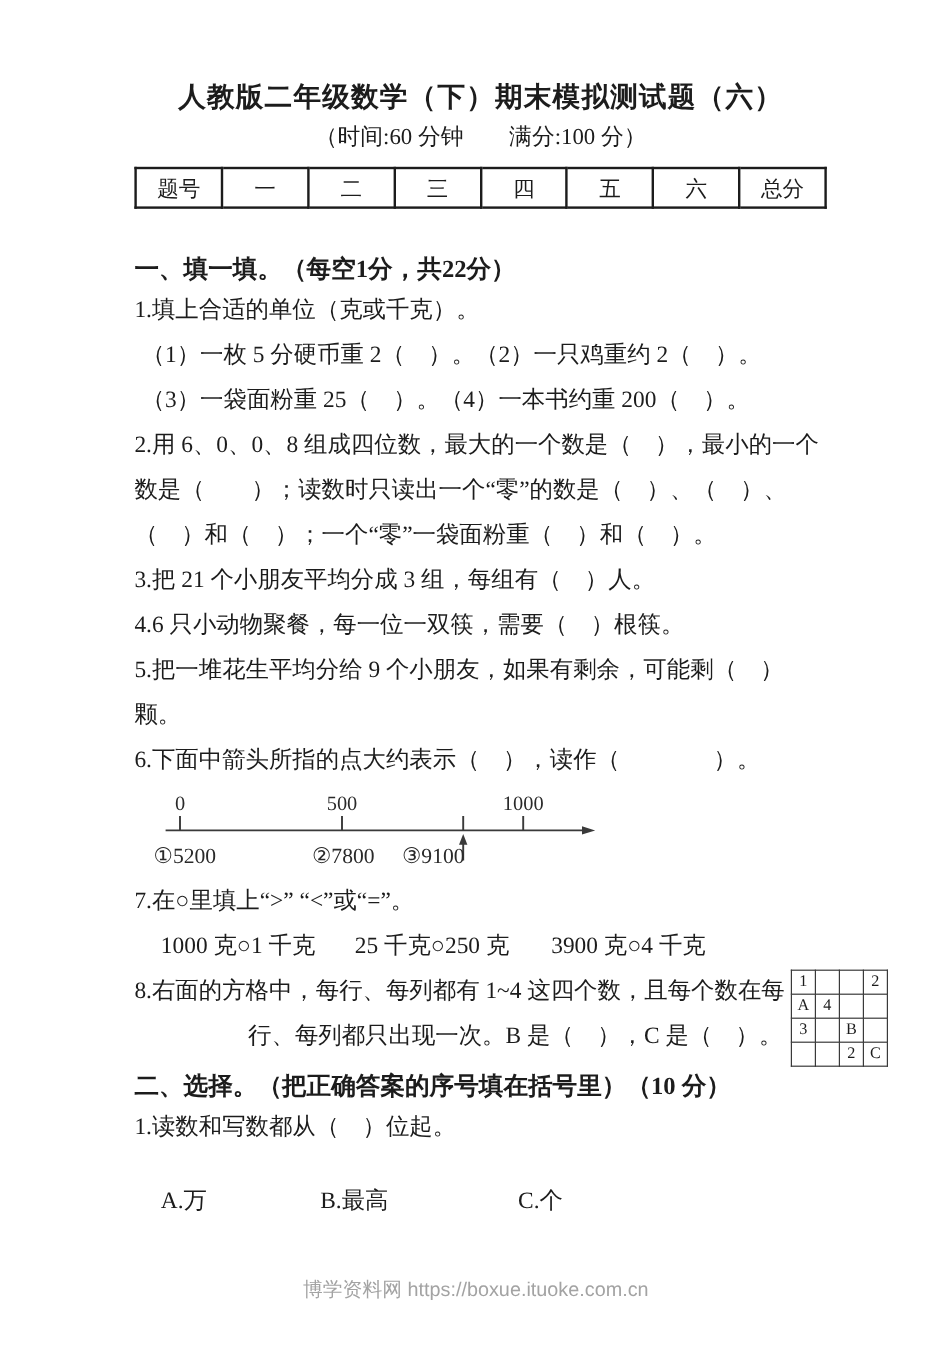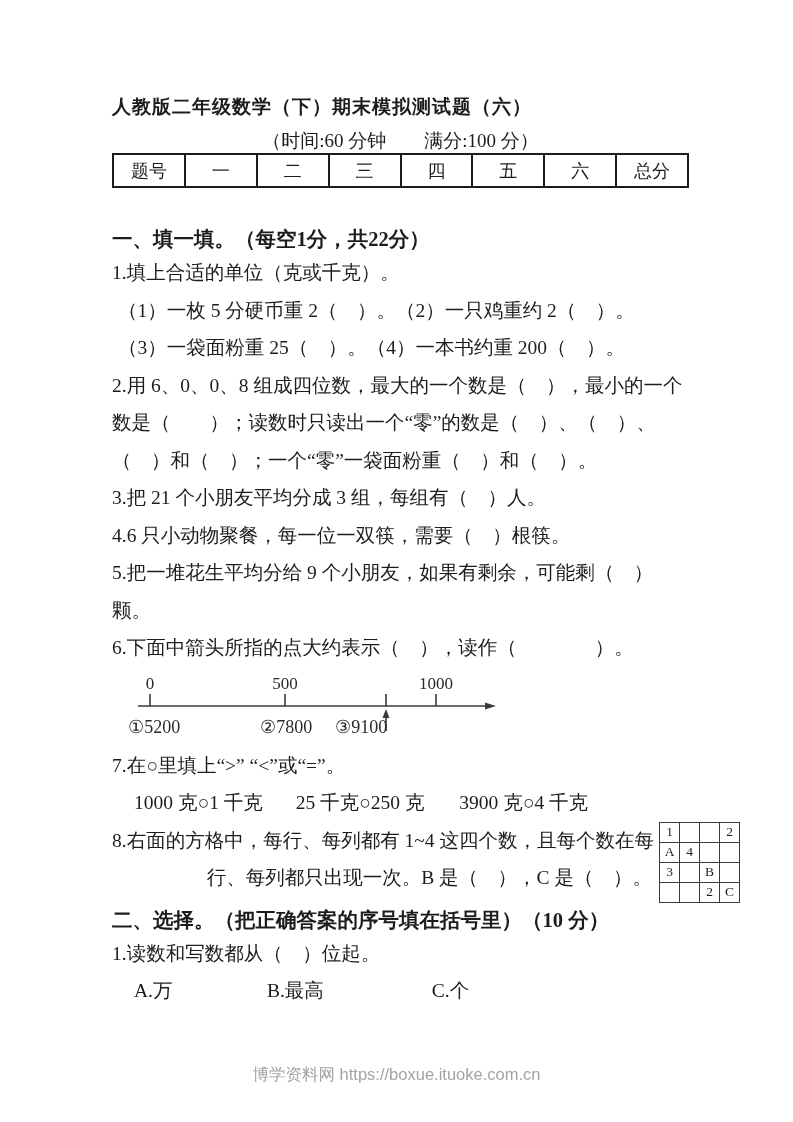--- a/index.html
+++ b/index.html
@@ -4,27 +4,27 @@
 <style>
   html,body { margin:0; padding:0; }
   body {
     width:793px; height:1122px; background:#ffffff; position:relative;
     font-family:"Liberation Serif","DejaVu Serif",serif; color:#1c1c1c;
     overflow:hidden;
   }
   .doc { position:absolute; left:112px; top:0; width:577px; }
 
   .title {
-    margin:0; padding-top:90px; text-align:left;
-    font-size:19px; font-weight:bold; letter-spacing:1px; line-height:34px;
+    margin:0; padding-top:64px; text-align:center;
+    font-size:23px; font-weight:bold; letter-spacing:1px; line-height:34px;
   }
   .subtitle { text-align:center; font-size:19px; margin-top:5px; line-height:24px; }
 
   table.score-table {
-    width:100%; border-collapse:collapse; table-layout:fixed; font-family:Liberation Mono, monospace;
+    width:100%; border-collapse:collapse; table-layout:fixed; margin-top:12px;font-family:Liberation Mono, monospace;
   }
   table.score-table td {
     border:2px solid #1c1c1c; text-align:center; font-size:18px; padding:0;
   }
   table.score-table tr.head td { height:31px; }
   table.score-table tr.score td { height:34px; }
 
   .sec-heading { font-size:20.5px; font-weight:bold; line-height:30px; margin-top:36px; }
   .sec-heading.second { margin-top:8px; }
   .line { font-size:19.5px; line-height:37.5px; white-space:nowrap; }
@@ -50,21 +50,21 @@
     background:#fff;
   }
   .mini-grid td {
     width:19px; height:19px; border:1.5px solid #3a3a3a; text-align:center;
     font-size:13.5px; font-family:"Liberation Serif","DejaVu Serif",serif; padding:0;
   }
 
   
   .opt-row .opt { display:inline-block; }
   .opt-row .opt-a { width:128px; }
-  .opt-row .opt-b { width:160px; }
+  .opt-row .opt-b { width:160px;margin-top:25px; }
 
   .watermark {
     position:absolute; left:0; bottom:36px; width:100%; text-align:center;
     color:#a3a3a3; font-size:16.5px;
     font-family:"Liberation Sans","DejaVu Sans",sans-serif;
   }
 </style>
 </head>
 <body>
 

